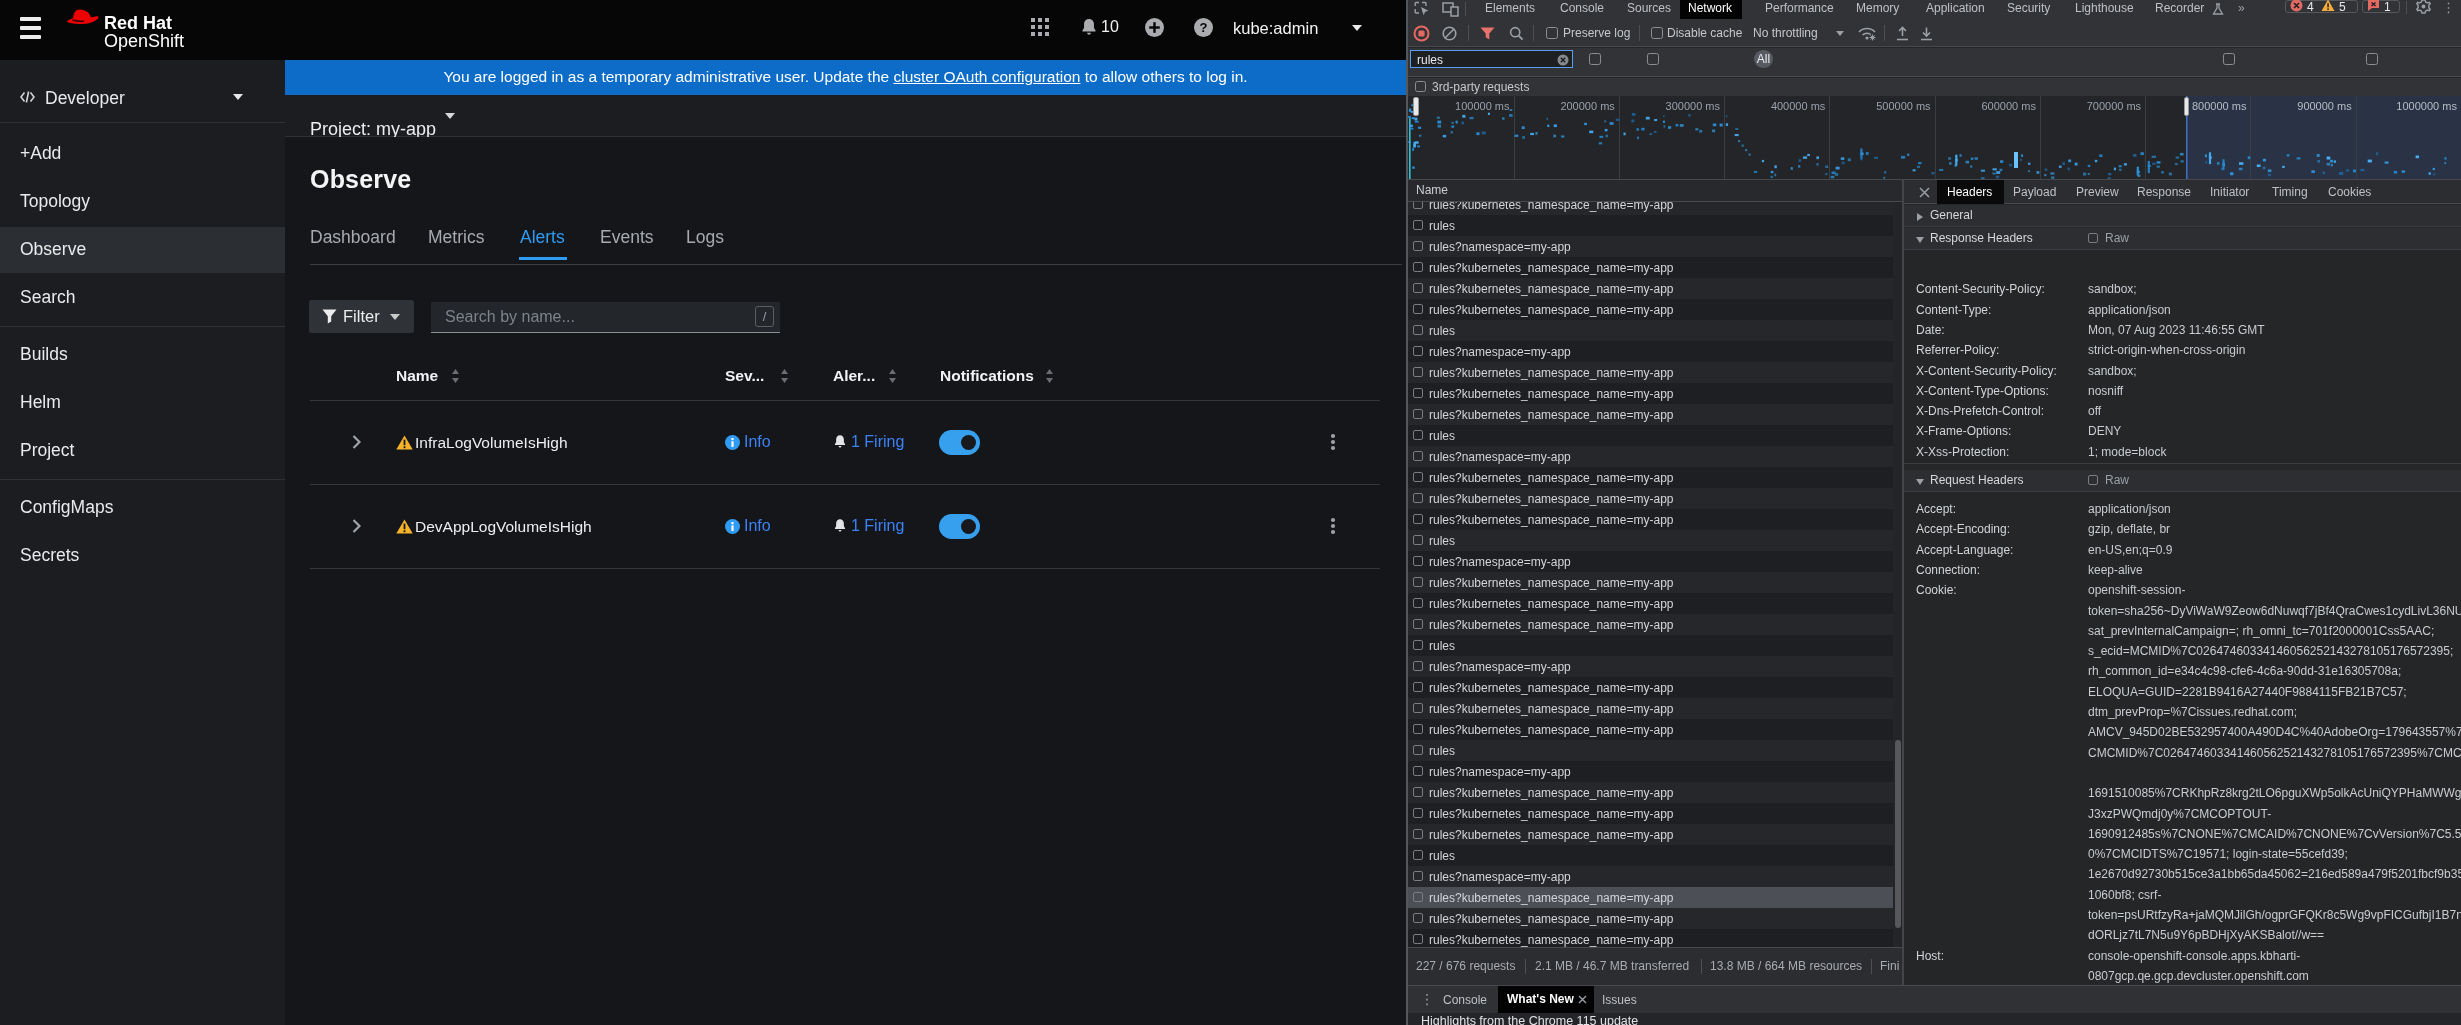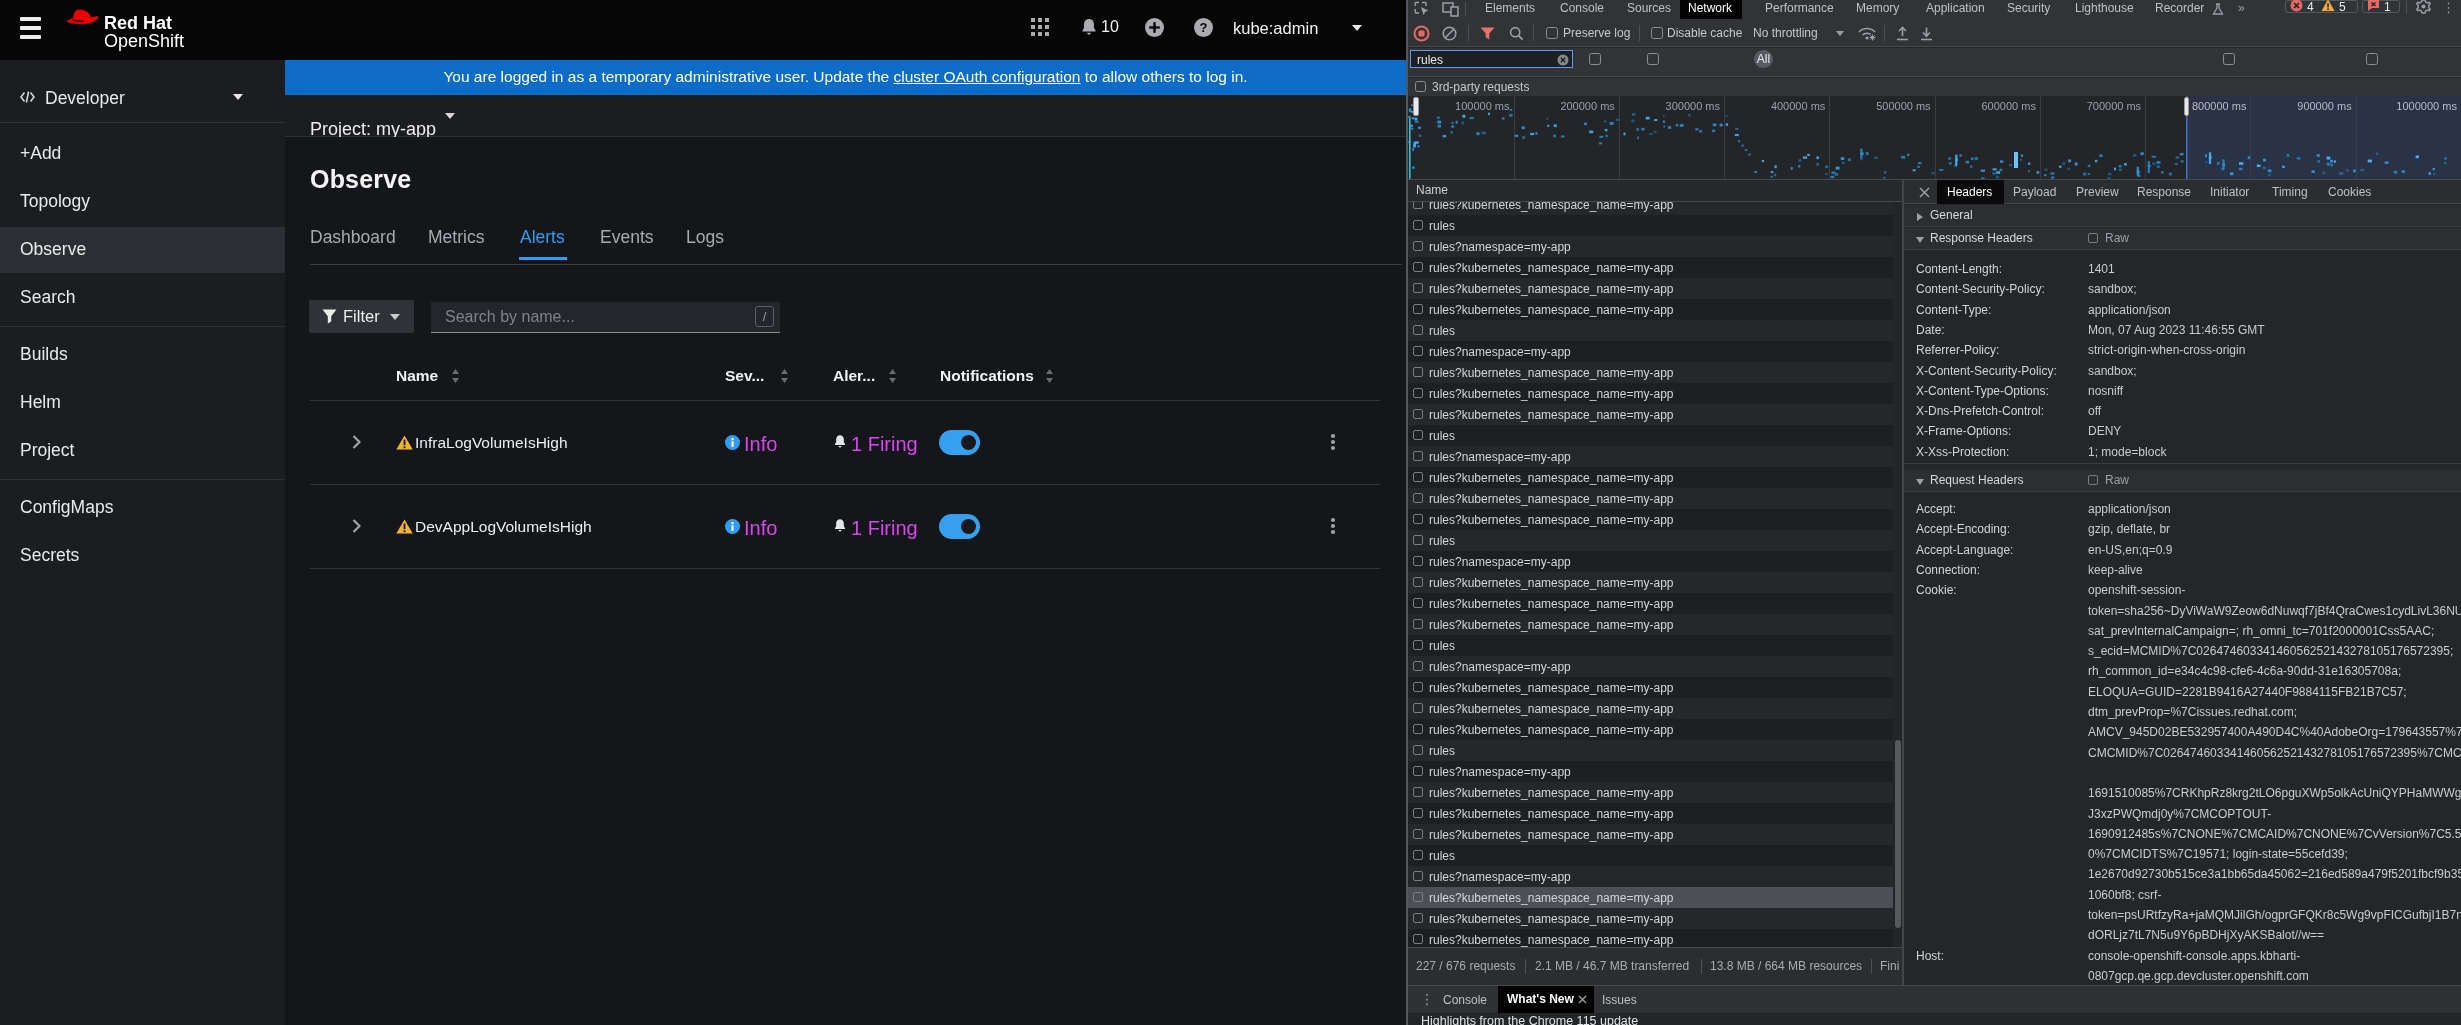--- a/index.html
+++ b/index.html
@@ -27,21 +27,21 @@
 #tabline { position:absolute; left:25px; top:127px; width:1092px; height:1px; background:#3a3d42; }
 #alertsul { position:absolute; left:234px; top:119.5px; width:48px; height:3.5px; background:#2f9bf3; }
 #filterbtn { position:absolute; left:24px; top:163px; width:105px; height:33px; background:#2f3237; border-radius:2px; }
 #filterbtn span { position:absolute; left:34px; top:7px; font-size:16.5px; color:#eceded; }
 #searchbox { position:absolute; left:146px; top:165px; width:349px; height:31px; background:#23262b; border-bottom:1px solid #8a8d90; }
 #searchbox .ph { position:absolute; left:14px; top:6px; font-size:16px; color:#7e838a; }
 #slash { position:absolute; right:6px; top:4px; width:19px; height:21px; border:1px solid #5b5e63; border-radius:3px; color:#9a9ea5; font-size:13px; text-align:center; line-height:20px; }
 .th { position:absolute; top:230px; font-size:15.5px; font-weight:bold; color:#f0f2f4; }
 .tline { position:absolute; left:25px; width:1070px; height:1px; background:#33373c; }
 .rowtxt { position:absolute; font-size:15.5px; color:#eceef0; }
-.celltxt { position:absolute; font-size:20px; color:#d946ef; }
+.celltxt { position:absolute; font-size:16px; color:#3b82f6; }
 .toggle { position:absolute; left:654px; width:41px; height:25px; background:#37a0ee; border-radius:12.5px; }
 .toggle i { position:absolute; right:4.5px; top:5px; width:15px; height:15px; background:#17191d; border-radius:50%; }
 .kebab { position:absolute; left:1046px; width:4px; }
 .kebab i { display:block; width:3.6px; height:3.6px; border-radius:50%; background:#9b9ea3; margin-bottom:2.6px; }
 
 
 #devtools { position:absolute; left:1406px; top:0; width:1055px; height:1025px; background:#242528; overflow:hidden; font-size:12px; color:#c5c8cc; }
 #dtabs { position:absolute; left:0; top:0; width:1055px; height:33px; background:#313336; border-bottom:1px solid #47494d; }
 .dtab { position:absolute; top:1px; font-size:12px; color:#bdc1c6; white-space:nowrap; }
 #nettab { position:absolute; left:274px; top:0; width:62px; height:19px; background:#030303; }
@@ -845,24 +845,20 @@
       <span class="lbl">General</span>
     </div>
     <div class="sect" style="top:48px">
       <svg class="tri" width="8" height="8" viewBox="0 0 8 8">
           <path d="M0 1 L8 1 L4 7 Z" fill="#9aa0a6"></path>
         </svg>
       <span class="lbl">Response Headers</span>
       <span class="raw"></span>
         <span class="rawl">Raw</span>
     </div>
-    <div class="kv" style="top:79.0px">
-        <span class="k">Content-Length:</span>
-        <span class="v">1401</span>
-      </div>
 <div class="kv" style="top:99.3px">
         <span class="k">Content-Security-Policy:</span>
         <span class="v">sandbox;</span>
       </div>
 <div class="kv" style="top:119.6px">
         <span class="k">Content-Type:</span>
         <span class="v">application/json</span>
       </div>
 <div class="kv" style="top:139.9px">
         <span class="k">Date:</span>

